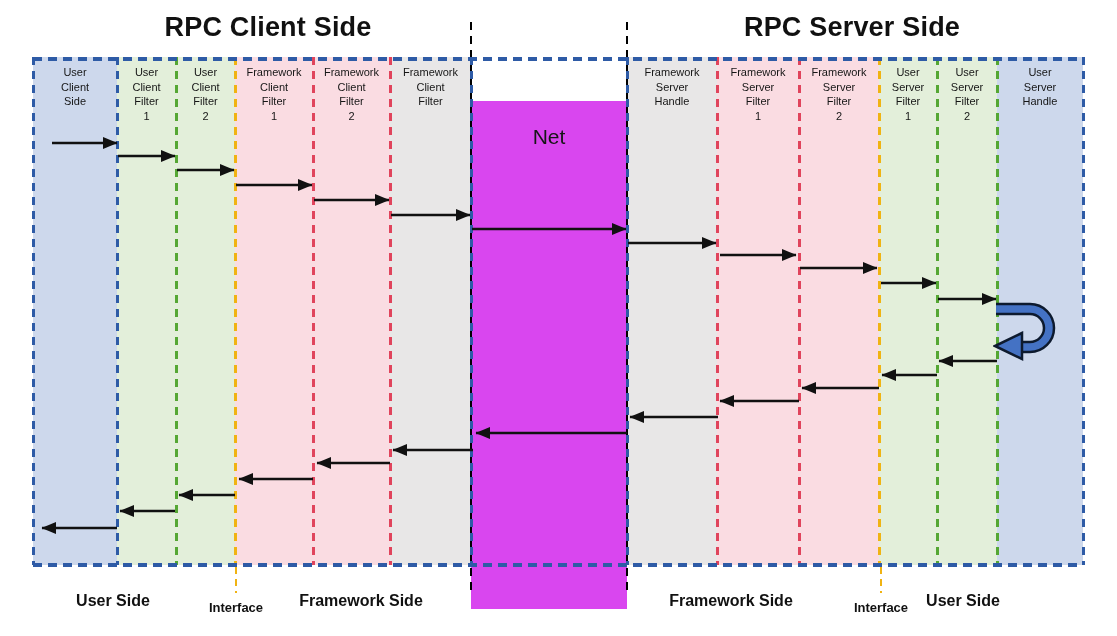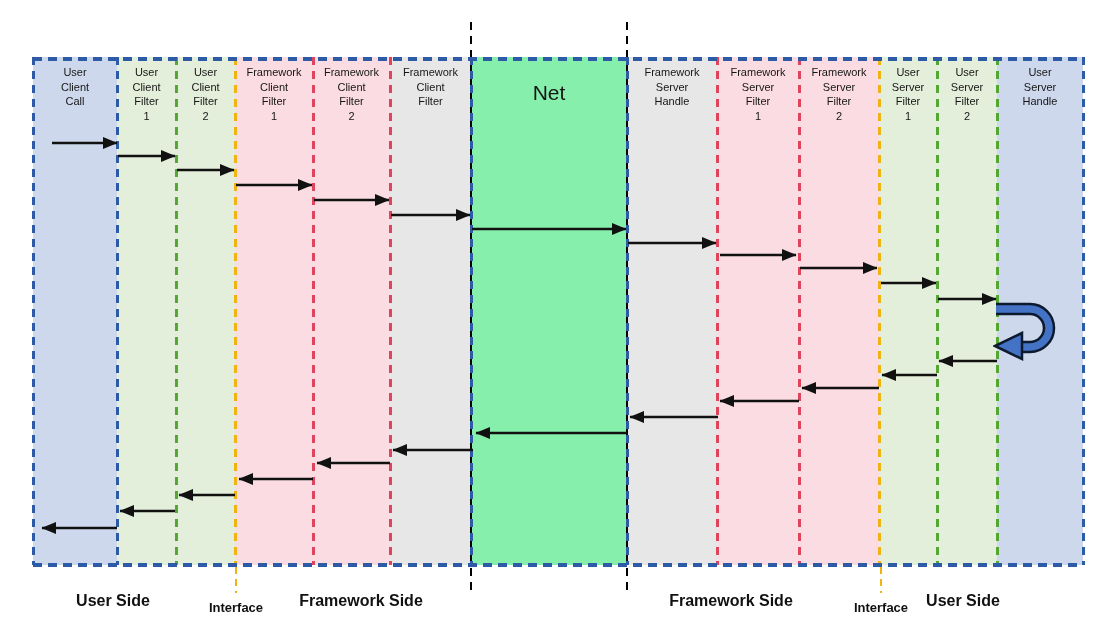--- a/index.html
+++ b/index.html
@@ -25,27 +25,29 @@
     background:repeating-linear-gradient(180deg,#000 0 8px,transparent 8px 14px);}
   .vext{position:absolute;top:567px;height:26px;width:2.5px;}
   .blabel{position:absolute;width:220px;text-align:center;font-weight:700;}
   svg.overlay{position:absolute;left:0;top:0;pointer-events:none;}
   svg.loop{position:absolute;left:993px;top:300px;pointer-events:none;}
 </style>
 </head>
 <body>
 
 <div class="stage">
+  <div class="title client">RPC Client Side</div>
+  <div class="title server">RPC Server Side</div>
 
   <div id="lanes">
       <div class="lane" style="left: 33px; width: 84px; background: rgb(205, 216, 236);">
         <div class="lane-header">
           <div>User</div>
           <div>Client</div>
-          <div>Call</div>
+          <div>Side</div>
         </div>
       </div>
       <div class="lane" style="left: 117px; width: 59px; background: rgb(227, 239, 218);">
         <div class="lane-header">
           <div>User</div>
           <div>Client</div>
           <div>Filter</div>
           <div>1</div>
         </div>
       </div>
@@ -73,21 +75,21 @@
           <div>2</div>
         </div>
       </div>
       <div class="lane" style="left: 390px; width: 81px; background: rgb(232, 231, 231);">
         <div class="lane-header">
           <div>Framework</div>
           <div>Client</div>
           <div>Filter</div>
         </div>
       </div>
-      <div class="lane" style="left: 471px; width: 156px; background: #86efac;">
+      <div class="lane" style="left: 471px; width: 156px; background: #d946ef; margin-top: 44px;">
         <div class="lane-header net">
           <div>Net</div>
         </div>
       </div>
       <div class="lane" style="left: 627px; width: 90px; background: rgb(232, 231, 231);">
         <div class="lane-header">
           <div>Framework</div>
           <div>Server</div>
           <div>Handle</div>
         </div>

